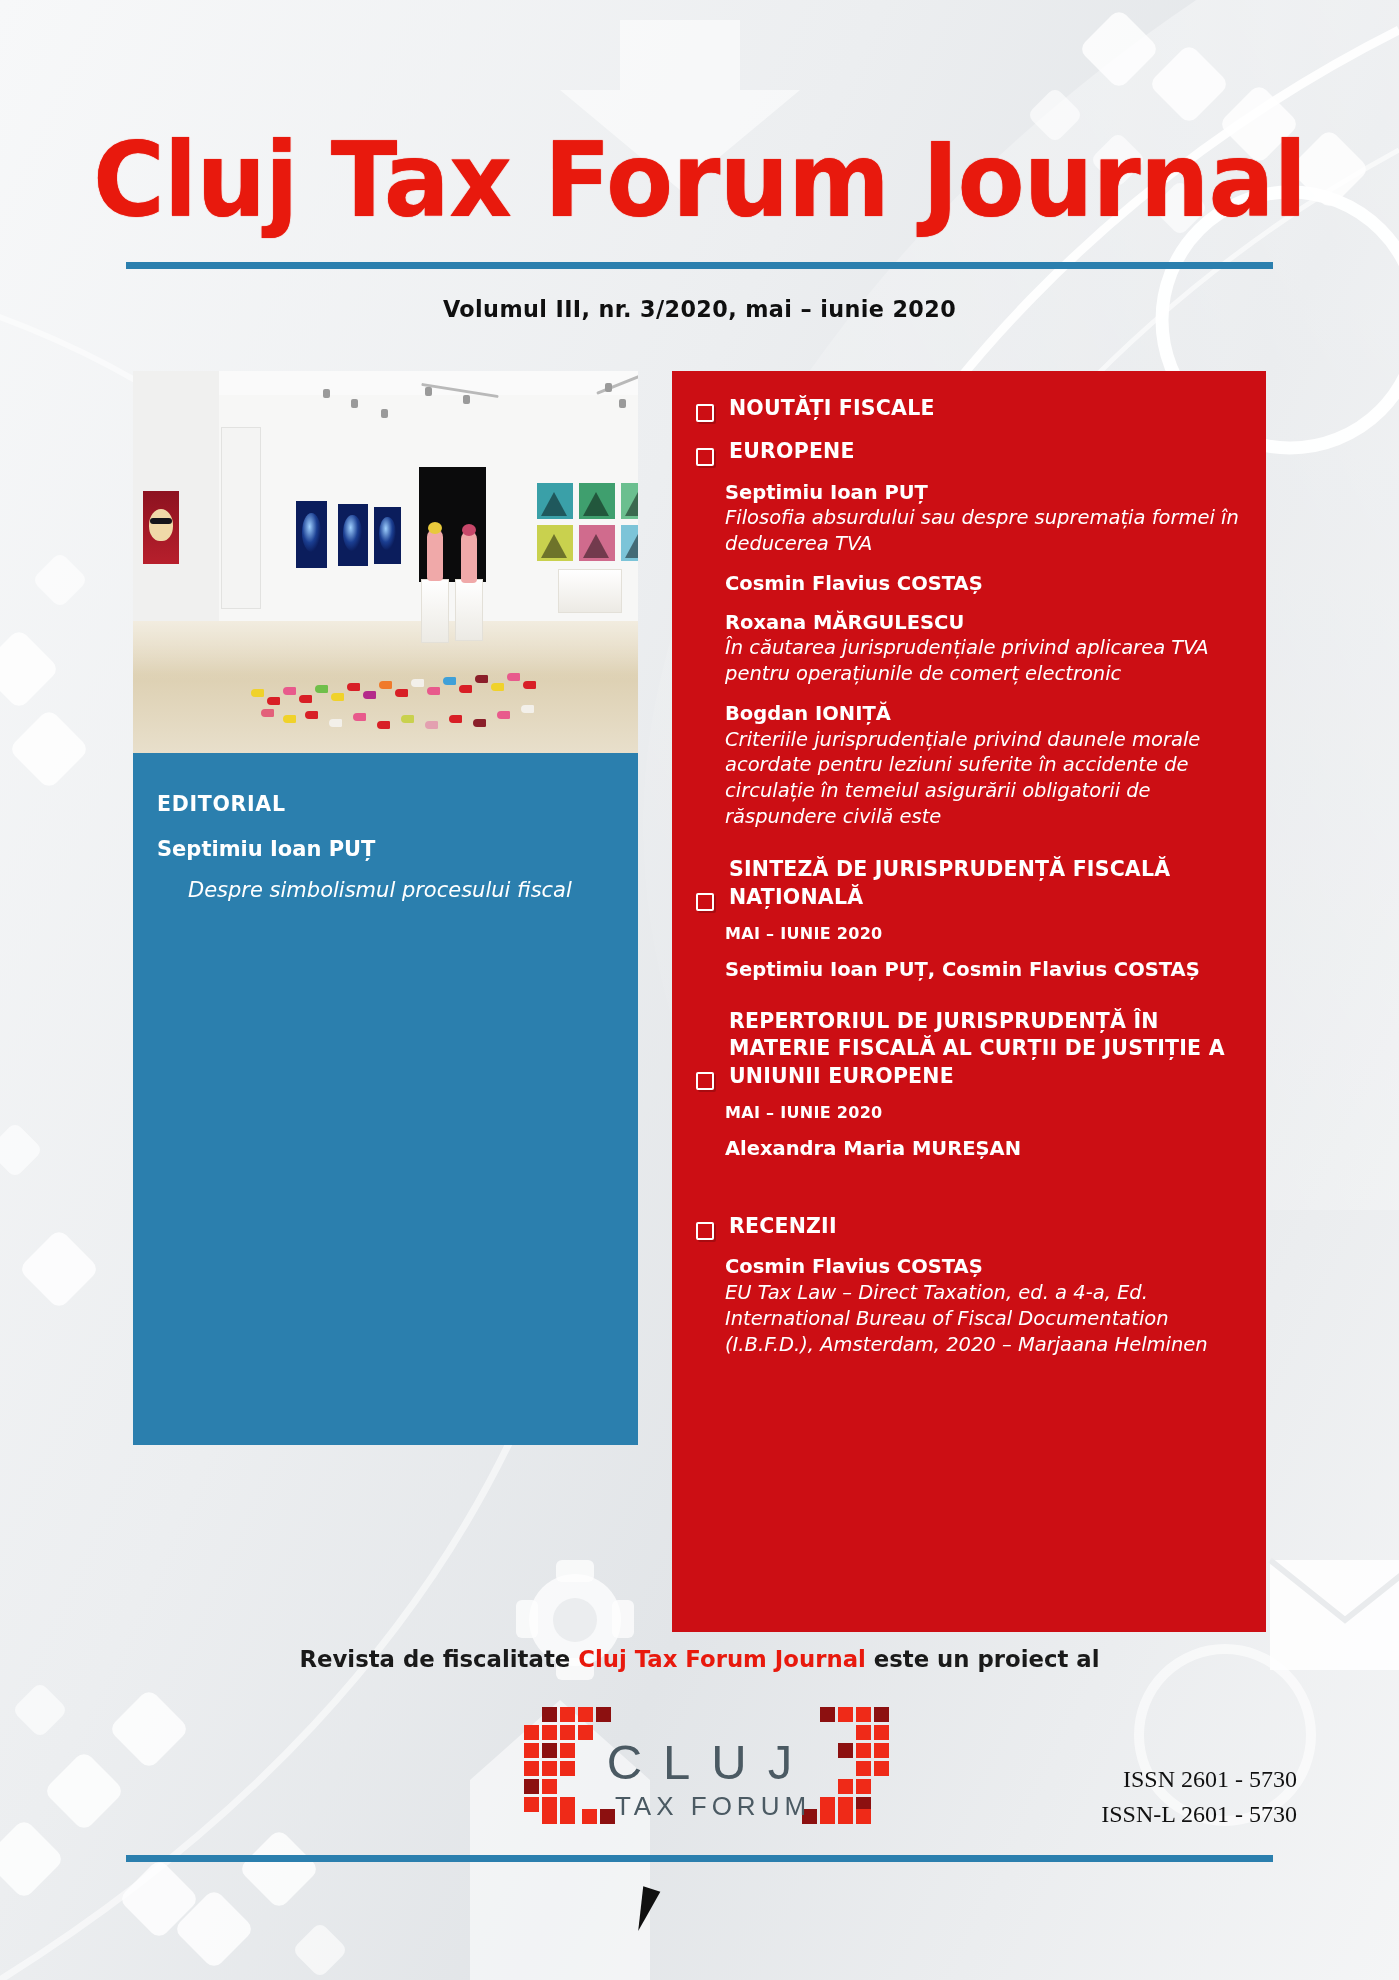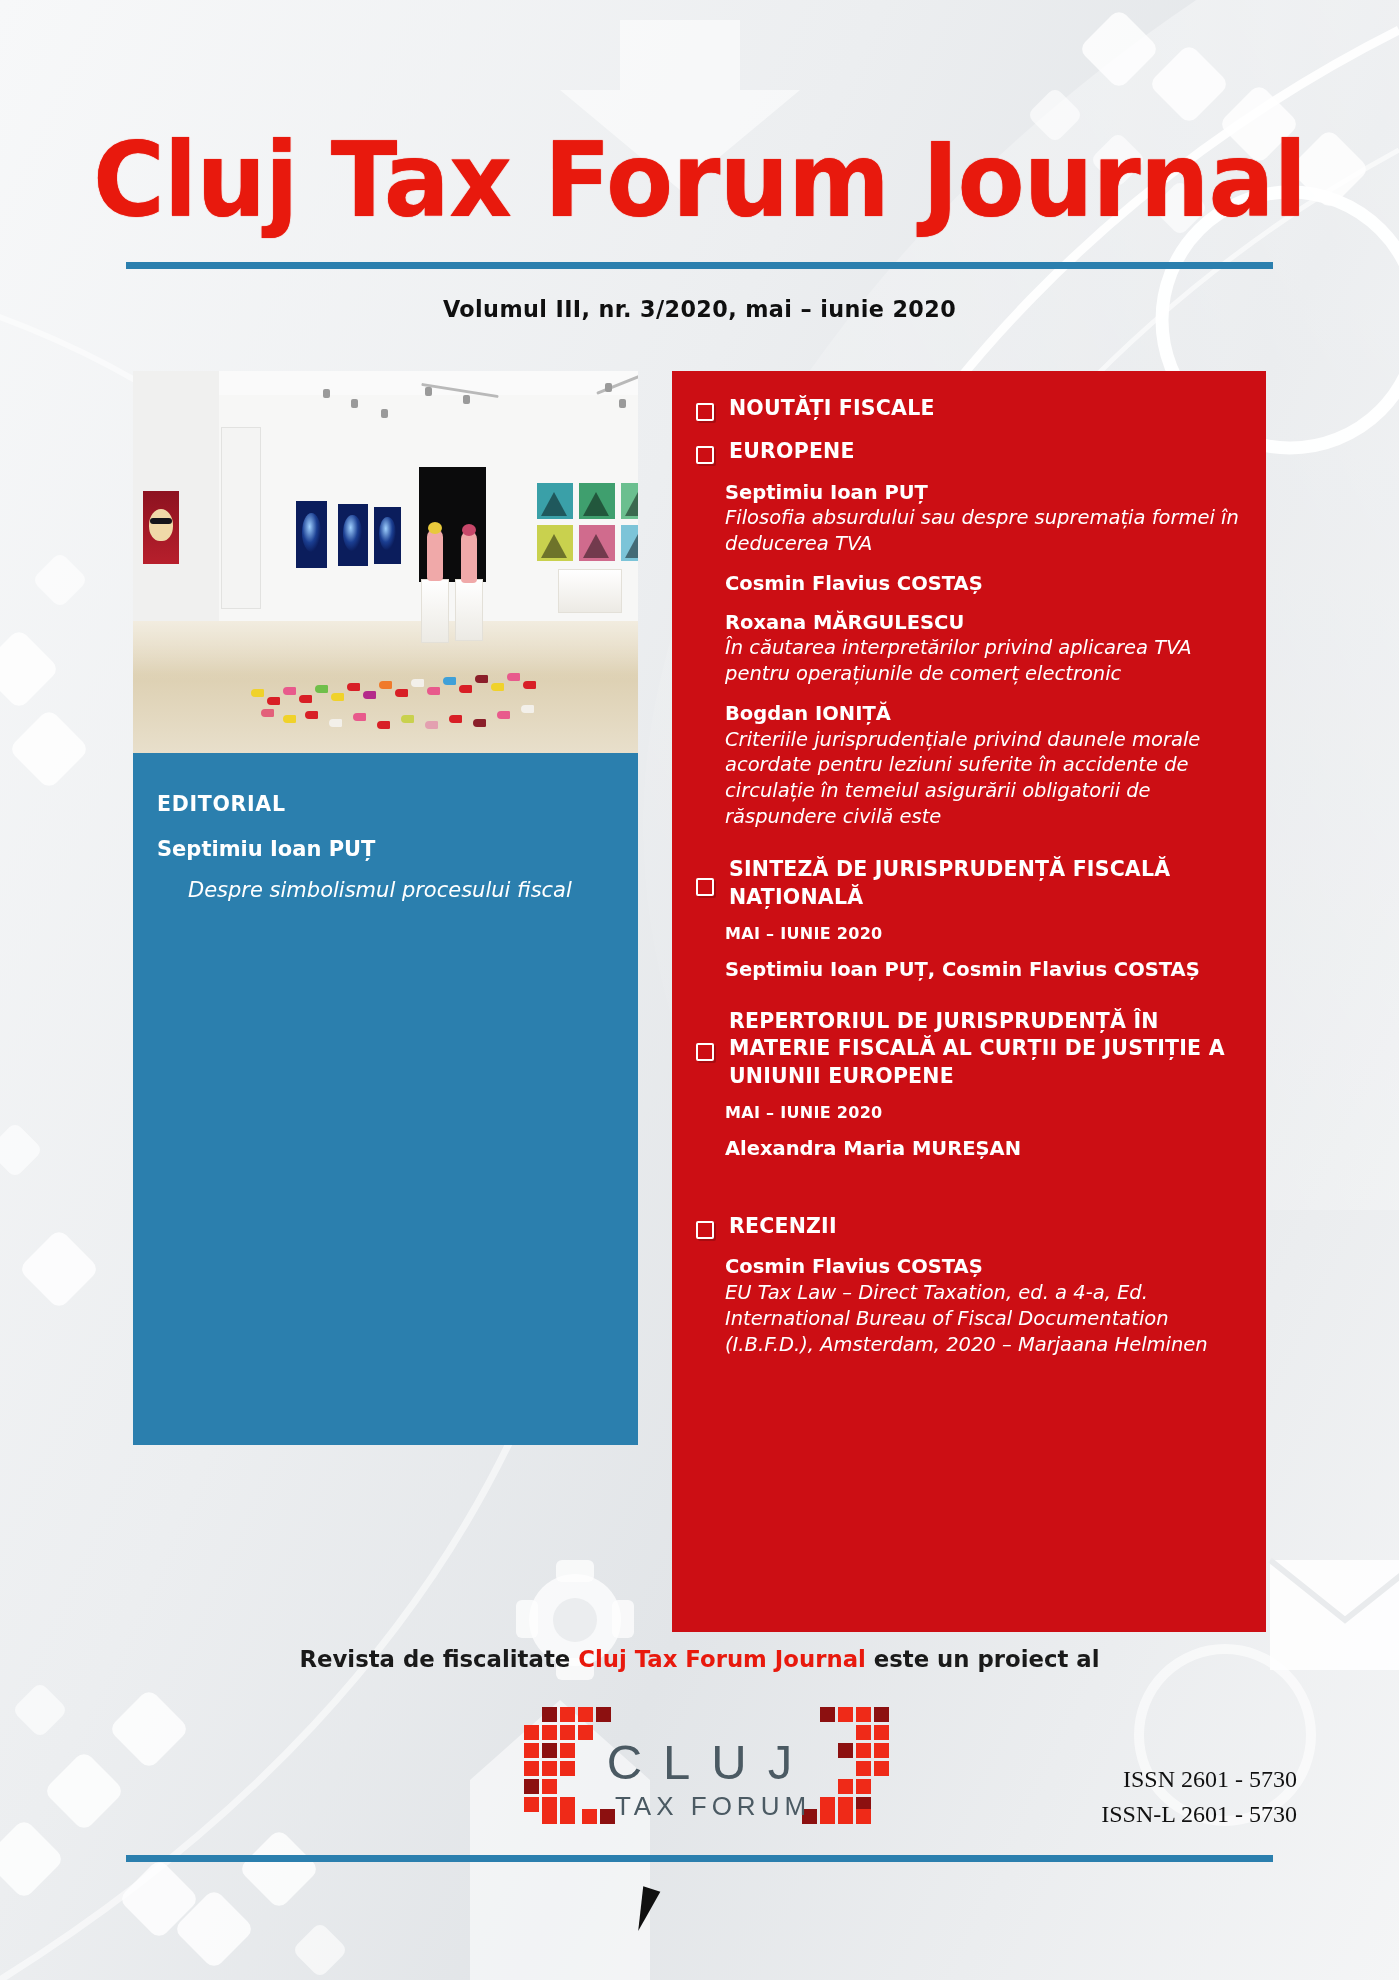--- a/index.html
+++ b/index.html
@@ -78,21 +78,21 @@
   .gal .track{position:absolute;height:3px;background:#b9b9b9;border-radius:2px;}
   .gal .spot{position:absolute;width:7px;height:9px;background:#9a9a9a;border-radius:2px;}
   .gal .shoe{position:absolute;width:13px;height:8px;border-radius:6px 2px 2px 6px;}
   .gal .refl{position:absolute;left:0;top:250px;width:100%;height:60px;
      background:linear-gradient(rgba(255,255,255,.45),rgba(255,255,255,0));}
 
   
   .toc{position:absolute;left:672px;top:371px;width:594px;height:1261px;background:#cc0e14;color:#fff;
        padding:24px 26px 0 24px;box-sizing:border-box;
        font-family:"DejaVu Sans", sans-serif;}
-  .sec{display:flex;align-items:center;margin-bottom:2px;}
+  .sec{display:flex;align-items:flex-end;margin-bottom:2px;}
   .bx{flex:0 0 auto;width:14px;height:14px;border:2px solid #fff;border-radius:2px;
       margin:6px 15px 0 0;box-shadow:2px 2px 0 rgba(0,0,0,.18);}
   .sec-t{font-size:20.5px;font-weight:700;letter-spacing:.2px;line-height:1.33;}
   .entry{margin:0 0 0 29px;}
   .au{font-size:19.5px;font-weight:700;line-height:1.3;margin-top:14px;}
   .ti{font-size:19.5px;font-style:italic;line-height:1.33;}
   .mon{font-size:16px;font-weight:700;letter-spacing:.3px;margin-top:13px;}
   .gap{height:26px;}
   .gap-s{height:14px;}
 
@@ -303,21 +303,21 @@
     </div>
     <div class="entry">
       <div class="au">Septimiu Ioan PUȚ</div>
       <div class="ti">Filosofia absurdului sau despre supremația formei în deducerea TVA</div>
     </div>
     <div class="entry">
       <div class="au">Cosmin Flavius COSTAȘ</div>
     </div>
     <div class="entry">
       <div class="au">Roxana MĂRGULESCU</div>
-      <div class="ti">În căutarea interpretărilor privind aplicarea TVA pentru operațiunile de comerț electronic</div>
+      <div class="ti">În căutarea jurisprudențiale privind aplicarea TVA pentru operațiunile de comerț electronic</div>
     </div>
     <div class="entry">
       <div class="au">Bogdan IONIȚĂ</div>
       <div class="ti">Criteriile jurisprudențiale privind daunele morale acordate pentru leziuni suferite în accidente de circulație în temeiul asigurării obligatorii de răspundere civilă este</div>
     </div>
 
     <div class="gap"></div>
 
     <div class="sec">
       <span class="bx"></span>

